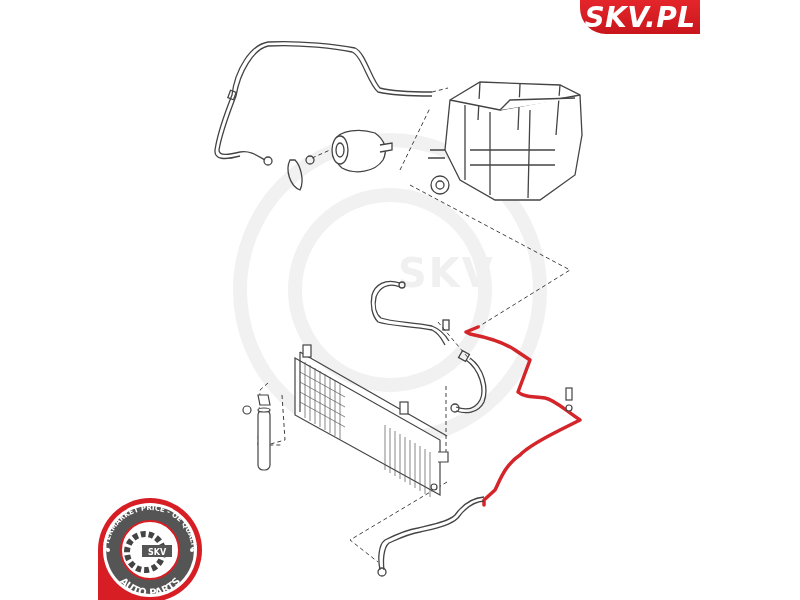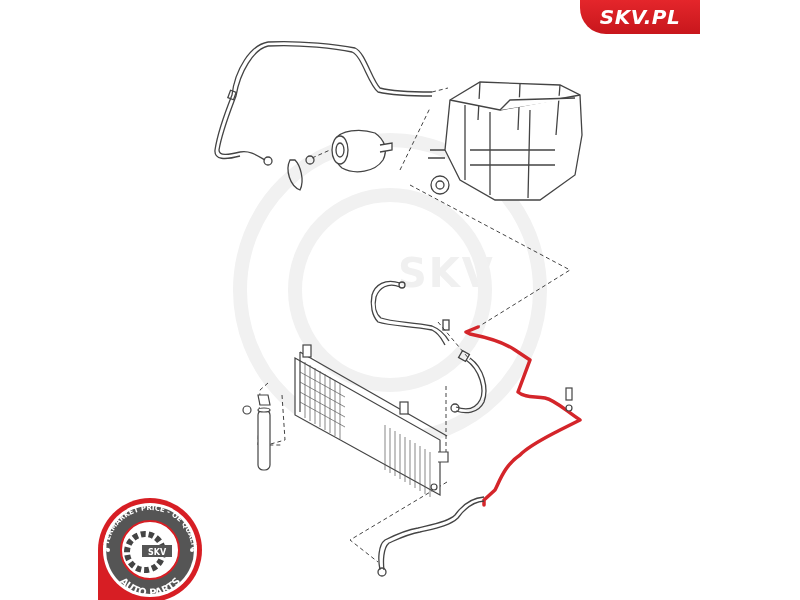--- a/index.html
+++ b/index.html
@@ -5,21 +5,21 @@
   html, body { margin:0; padding:0; background:#ffffff; }
   body { width:800px; height:600px; position:relative; overflow:hidden; font-family:"Liberation Sans", sans-serif; }
   .canvas { position:absolute; left:0; top:0; width:800px; height:600px; }
   .brand-tab {
     position:absolute; left:580px; top:0; width:120px; height:34px;
     background:linear-gradient(180deg,#e4262b 0%,#c8161c 100%);
     border-bottom-left-radius:26px;
     display:flex; align-items:center; justify-content:center;
   }
   .brand-tab span {
-    color:#ffffff; font-weight:bold; font-style:italic; font-size:20px; letter-spacing:0.5px;
+    color:#ffffff; font-weight:bold; font-style:italic; font-size:28px; letter-spacing:0.5px;
     font-family:"DejaVu Sans", sans-serif;
   }
   .watermark {
     position:absolute; left:398px; top:250px; font-size:40px; font-weight:bold;
     color:#f0f0f0; font-family:"DejaVu Sans", sans-serif; letter-spacing:2px;
   }
   .badge-wrap { position:absolute; left:90px; top:490px; width:130px; height:110px; }
 </style>
 </head>
 <body>

